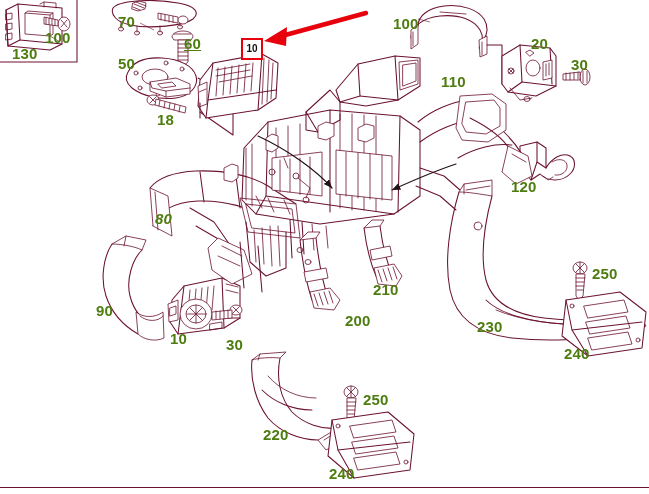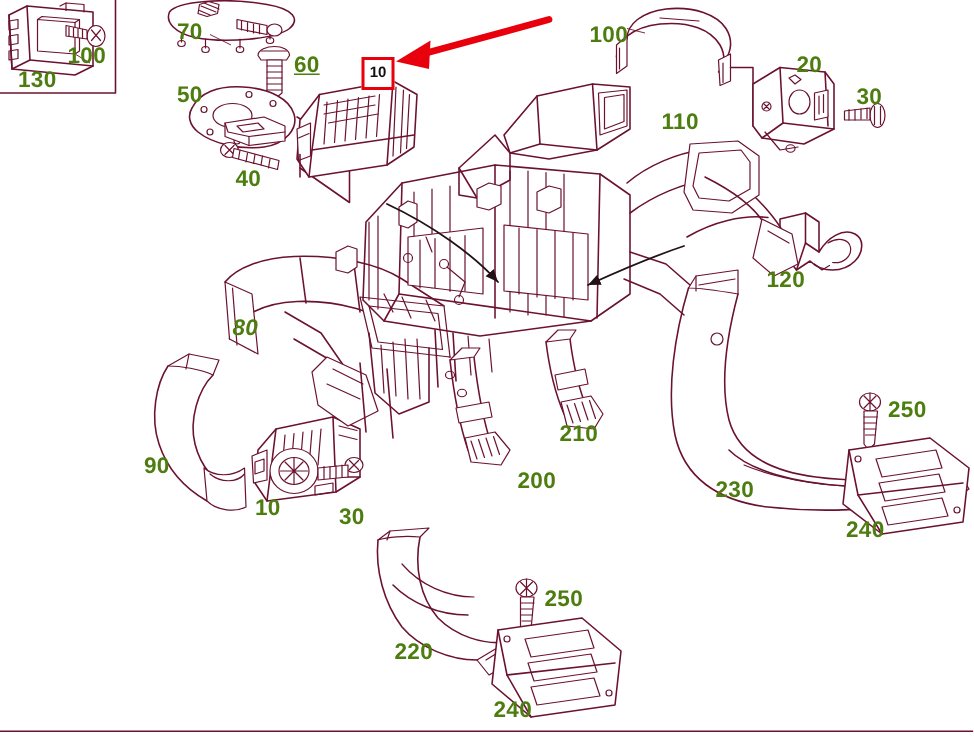--- a/index.html
+++ b/index.html
@@ -395,23 +395,23 @@
     </g>
   </svg>
 
   <div class="highlight-box" style="left:241px; top:38px; width:22px; height:22px;">
     <span>10</span>
   </div>
 
   <div class="lbl" style="left:12px;  top:46px;">130</div>
   <div class="lbl" style="left:45px;  top:30px;">100</div>
   <div class="lbl" style="left:118px; top:14px;">70</div>
-  <div class="lbl" style="left:196px; top:36px;text-decoration:underline;">60</div>
+  <div class="lbl" style="left:184px; top:36px;text-decoration:underline;">60</div>
   <div class="lbl" style="left:118px; top:56px;">50</div>
-  <div class="lbl" style="left:157px; top:112px;">40</div>
+  <div class="lbl" style="left:157px; top:112px;">18</div>
   <div class="lbl" style="left:393px; top:16px;">100</div>
   <div class="lbl" style="left:441px; top:74px;text-align:center;">110</div>
   <div class="lbl" style="left:531px; top:36px;">20</div>
   <div class="lbl" style="left:571px; top:57px;">30</div>
   <div class="lbl" style="left:511px; top:179px;">120</div>
   <div class="lbl" style="left:155px; top:211px;font-style:italic;">80</div>
   <div class="lbl" style="left:96px;  top:303px;">90</div>
   <div class="lbl" style="left:170px; top:331px;">10</div>
   <div class="lbl" style="left:226px; top:337px;">30</div>
   <div class="lbl" style="left:313px; top:313px;margin-left:32px;">200</div>

